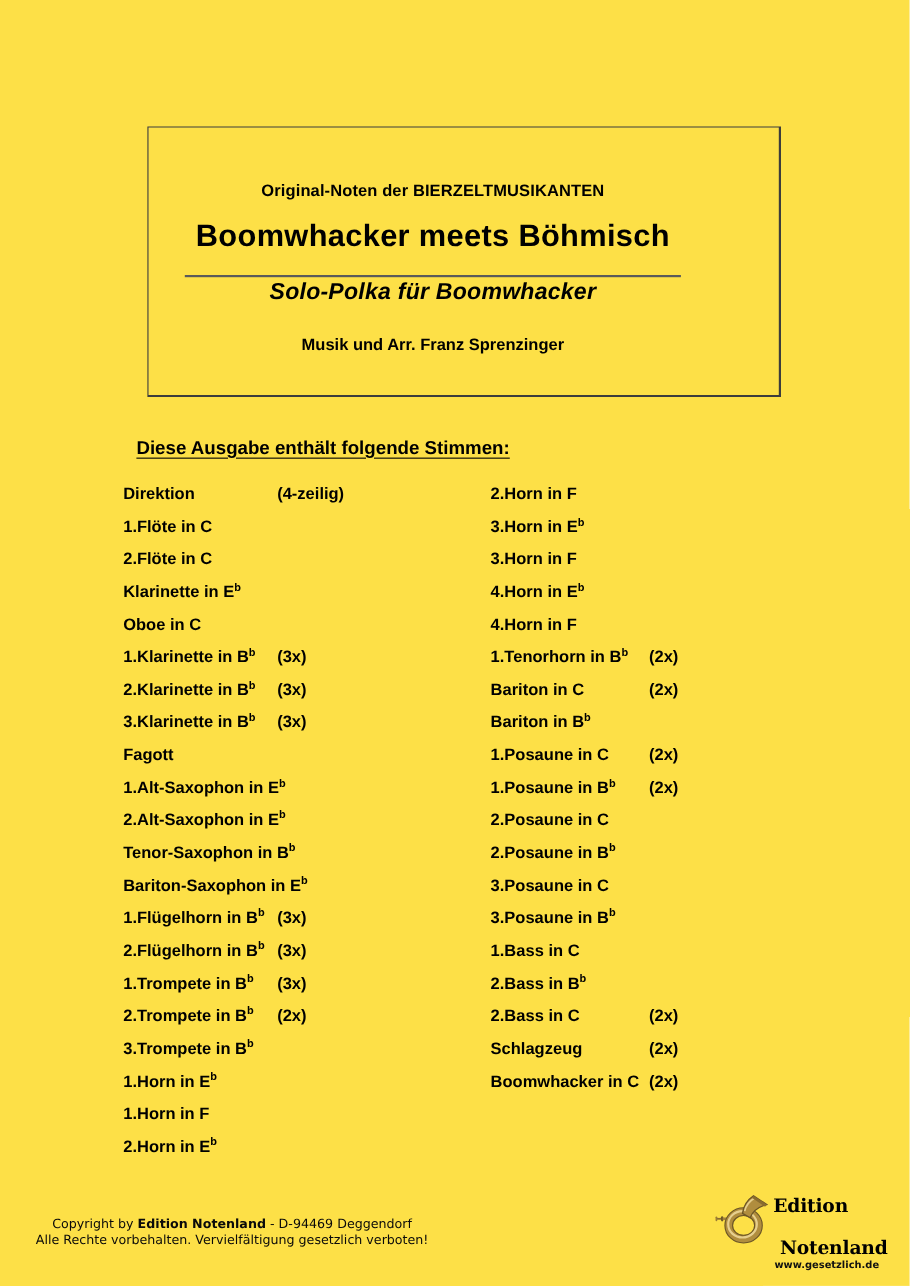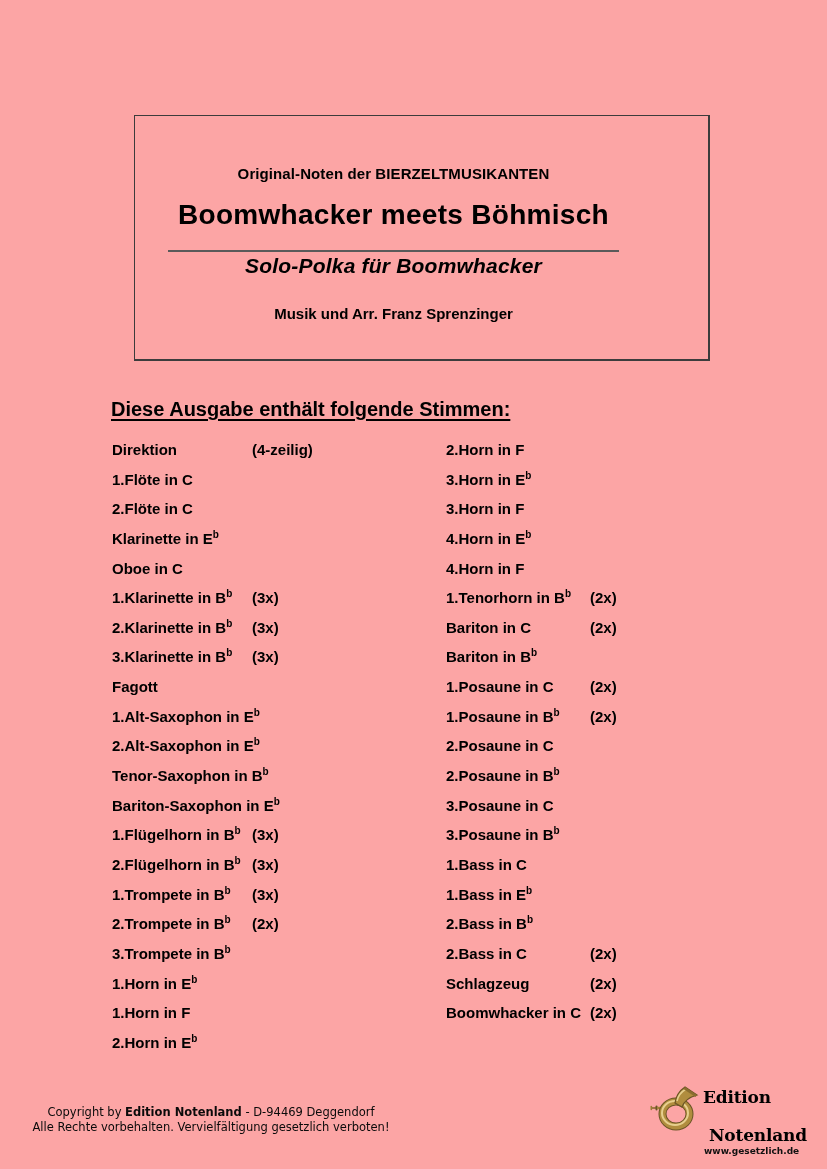--- a/index.html
+++ b/index.html
@@ -1,19 +1,19 @@
 <!DOCTYPE html>
 <html><head>
 <meta charset="utf-8">
 <style>
   html,body{margin:0;padding:0;background:#ffffff;}
   .sheet{
     position:relative;
     width:827px;height:1169px;
-    background:#fca5a5;
+    background:#fde047;
     font-family:"Liberation Sans",sans-serif;
     color:#000;
     overflow:hidden;
   }
   
   .title-box{
     position:absolute;left:134px;top:115px;width:576px;height:246px;
     box-sizing:border-box;
     border:1px solid #3c3c3c;
     border-right-width:2px;border-bottom-width:2px;
@@ -25,22 +25,22 @@
   .piece-title{
     display:inline-block;
     font-size:28px;font-weight:bold;letter-spacing:.3px;
     border-bottom:2px solid #5a5a5a;
     padding:0 10px 19px 10px;
   }
   .subtitle{position:relative;top:68px;font-size:21px;font-weight:bold;font-style:italic;letter-spacing:.2px;}
   .byline{position:relative;top:95px;font-size:15px;font-weight:bold;}
   
   .list-heading{
-    position:absolute;left:111px;top:398px;
-    font-size:20px;font-weight:bold;
+    position:absolute;left:124px;top:398px;
+    font-size:17px;font-weight:bold;
     text-decoration:underline;
     text-underline-offset:3px;
   }
   
   .col{position:absolute;top:442px;}
   .col-left{left:112px;width:330px;}
   .col-right{left:446px;width:300px;}
   .row{height:29.65px;position:relative;font-size:15px;font-weight:bold;line-height:15px;}
   .pname{white-space:nowrap;}
   .flat{font-size:10px;vertical-align:super;line-height:0;}
@@ -116,21 +116,20 @@
       <div class="row"><span class="pname">1.Tenorhorn in B<sup class="flat">b</sup></span><span class="pnote">(2x)</span></div>
       <div class="row"><span class="pname">Bariton in C</span><span class="pnote">(2x)</span></div>
       <div class="row"><span class="pname">Bariton in B<sup class="flat">b</sup></span></div>
       <div class="row"><span class="pname">1.Posaune in C</span><span class="pnote">(2x)</span></div>
       <div class="row"><span class="pname">1.Posaune in B<sup class="flat">b</sup></span><span class="pnote">(2x)</span></div>
       <div class="row"><span class="pname">2.Posaune in C</span></div>
       <div class="row"><span class="pname">2.Posaune in B<sup class="flat">b</sup></span></div>
       <div class="row"><span class="pname">3.Posaune in C</span></div>
       <div class="row"><span class="pname">3.Posaune in B<sup class="flat">b</sup></span></div>
       <div class="row"><span class="pname">1.Bass in C</span></div>
-      <div class="row"><span class="pname">1.Bass in E<sup class="flat">b</sup></span></div>
       <div class="row"><span class="pname">2.Bass in B<sup class="flat">b</sup></span></div>
       <div class="row"><span class="pname">2.Bass in C</span><span class="pnote">(2x)</span></div>
       <div class="row"><span class="pname">Schlagzeug</span><span class="pnote">(2x)</span></div>
       <div class="row"><span class="pname">Boomwhacker in C</span><span class="pnote">(2x)</span></div>
     </div>
 
   <div class="footer-copy">
     <div><span>Copyright by </span><b>Edition Notenland</b><span> - D-94469 Deggendorf</span></div>
     <div>Alle Rechte vorbehalten. Vervielfältigung gesetzlich verboten!</div>
   </div>

